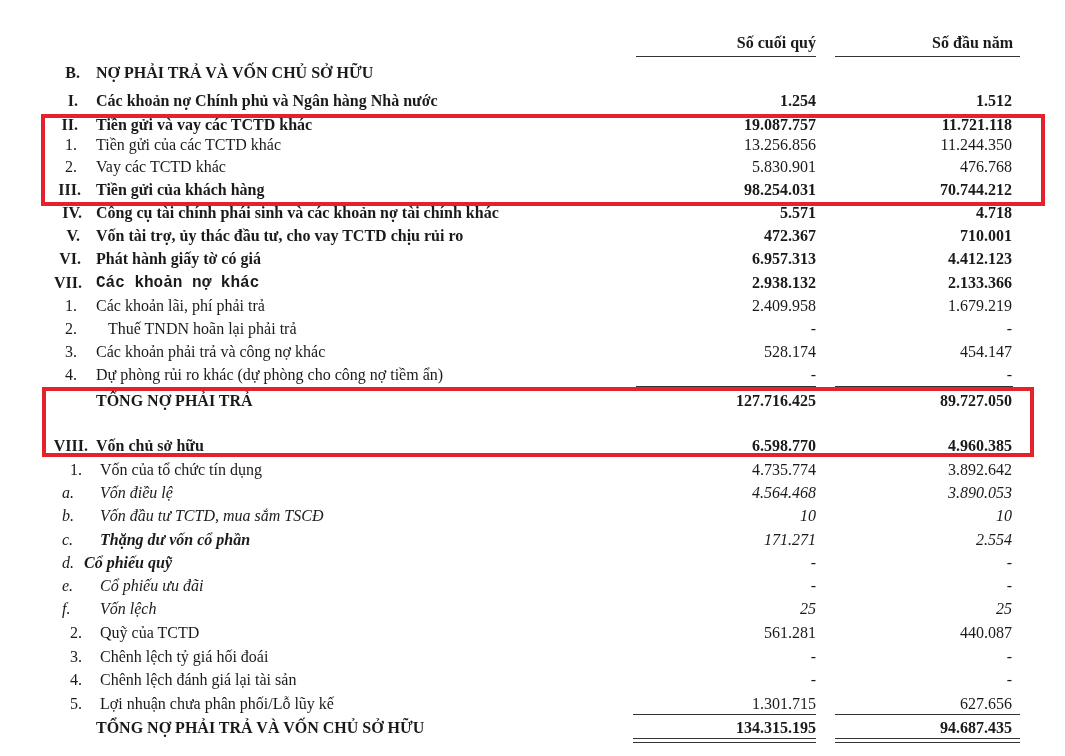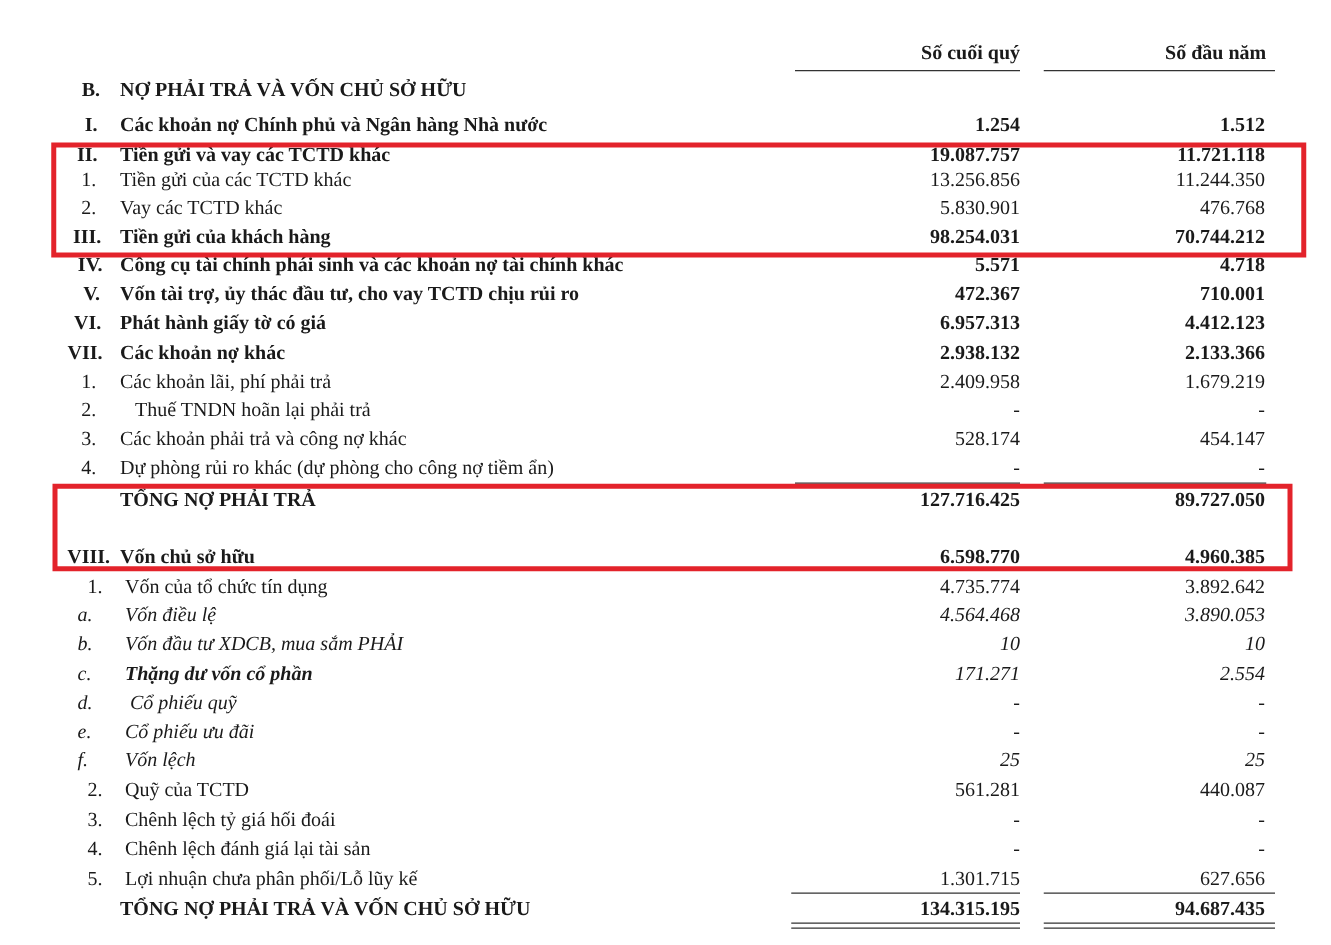--- a/index.html
+++ b/index.html
@@ -96,21 +96,21 @@
 
   <div class="row bold" style="top:248px;">
     <span class="num" style="left:40px;width:41px;">VI.</span>
     <span class="lbl" style="left:96px;">Phát hành giấy tờ có giá</span>
     <span class="v1">6.957.313</span>
     <span class="v2">4.412.123</span>
   </div>
 
   <div class="row bold" style="top:272px;">
     <span class="num" style="left:40px;width:42px;">VII.</span>
-    <span class="lbl" style="left:96px;">Các khoản nợ khác</span>
+    <span class="lbl" style="left:96px;font-family:Liberation Mono, monospace;">Các khoản nợ khác</span>
     <span class="v1">2.938.132</span>
     <span class="v2">2.133.366</span>
   </div>
 
   <div class="row" style="top:295px;">
     <span class="num" style="left:40px;width:37px;">1.</span>
     <span class="lbl" style="left:96px;">Các khoản lãi, phí phải trả</span>
     <span class="v1">2.409.958</span>
     <span class="v2">1.679.219</span>
   </div>
@@ -162,35 +162,35 @@
 
   <div class="row ital" style="top:482px;">
     <span class="lbl" style="left:62px;">a.</span>
     <span class="lbl" style="left:100px;">Vốn điều lệ</span>
     <span class="v1">4.564.468</span>
     <span class="v2">3.890.053</span>
   </div>
 
   <div class="row ital" style="top:505px;">
     <span class="lbl" style="left:62px;">b.</span>
-    <span class="lbl" style="left:100px;">Vốn đầu tư XDCB, mua sắm PHẢI</span>
+    <span class="lbl" style="left:100px;">Vốn đầu tư TCTD, mua sắm TSCĐ</span>
     <span class="v1">10</span>
     <span class="v2">10</span>
   </div>
 
   <div class="row ital" style="top:529px;">
     <span class="lbl" style="left:62px;">c.</span>
     <span class="lbl" style="left:100px;font-weight:bold;">Thặng dư vốn cổ phần</span>
     <span class="v1">171.271</span>
     <span class="v2">2.554</span>
   </div>
 
   <div class="row ital" style="top:552px;">
     <span class="lbl" style="left:62px;">d.</span>
-    <span class="lbl" style="left:104px;">Cổ phiếu quỹ</span>
+    <span class="lbl" style="left:84px;font-weight:bold;">Cổ phiếu quỹ</span>
     <span class="v1">-</span>
     <span class="v2">-</span>
   </div>
 
   <div class="row ital" style="top:575px;">
     <span class="lbl" style="left:62px;">e.</span>
     <span class="lbl" style="left:100px;">Cổ phiếu ưu đãi</span>
     <span class="v1">-</span>
     <span class="v2">-</span>
   </div>

